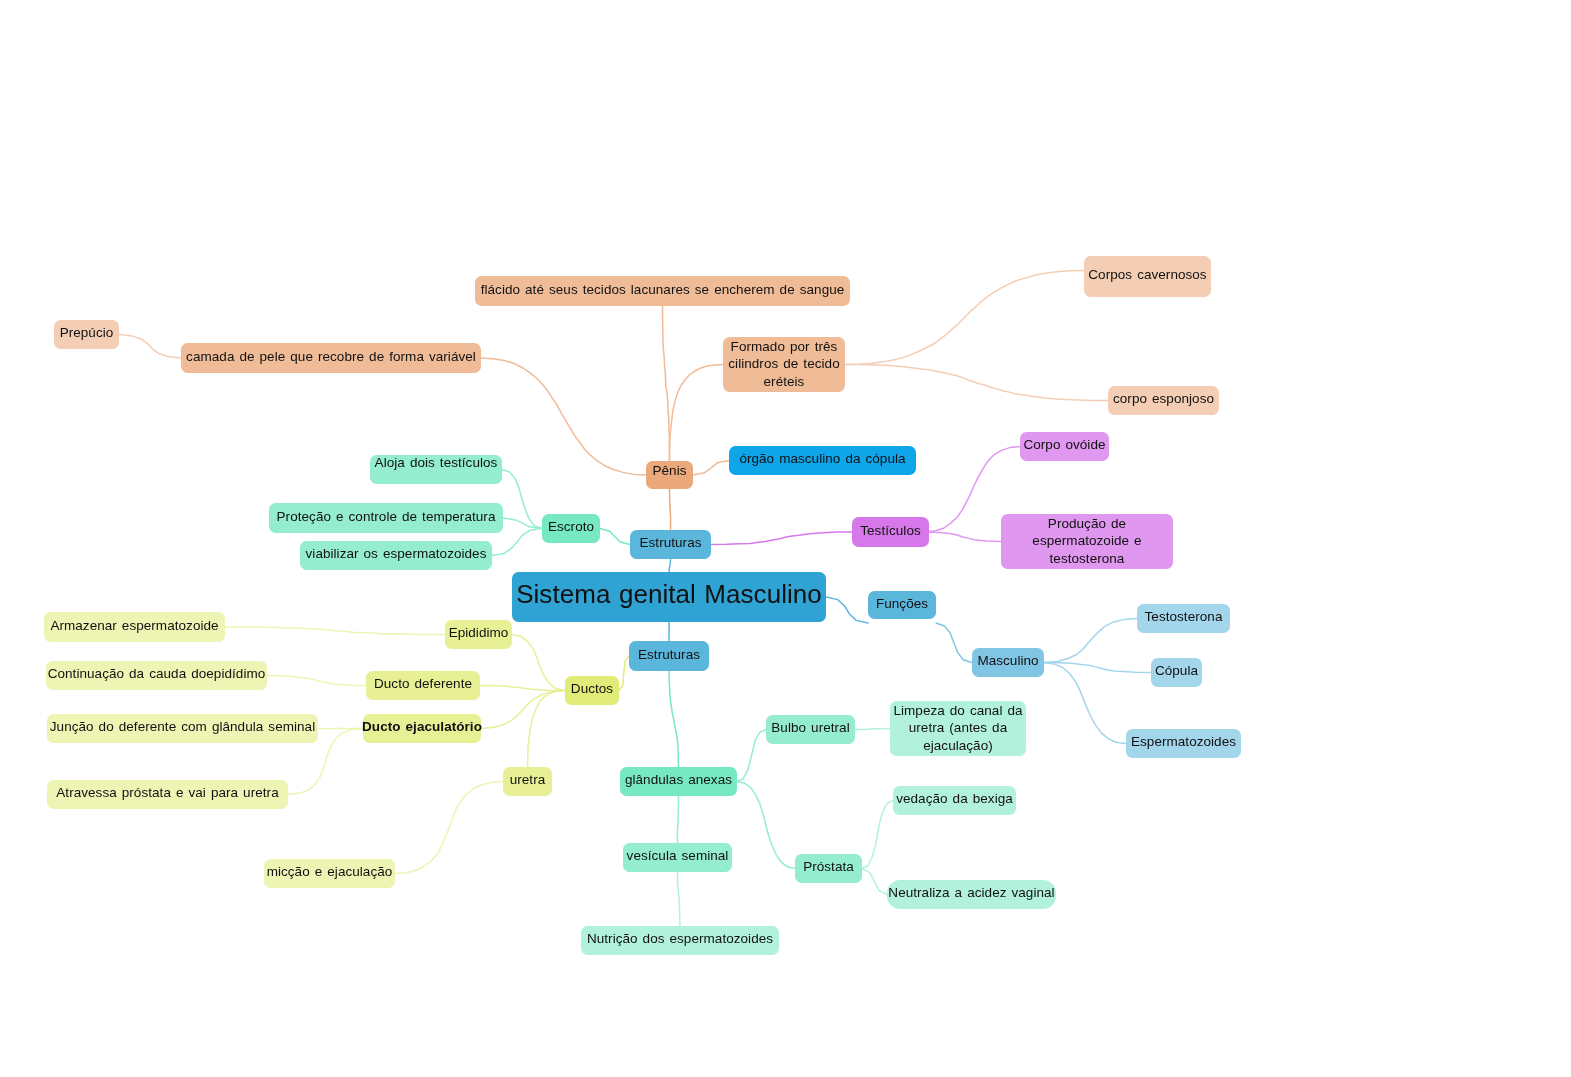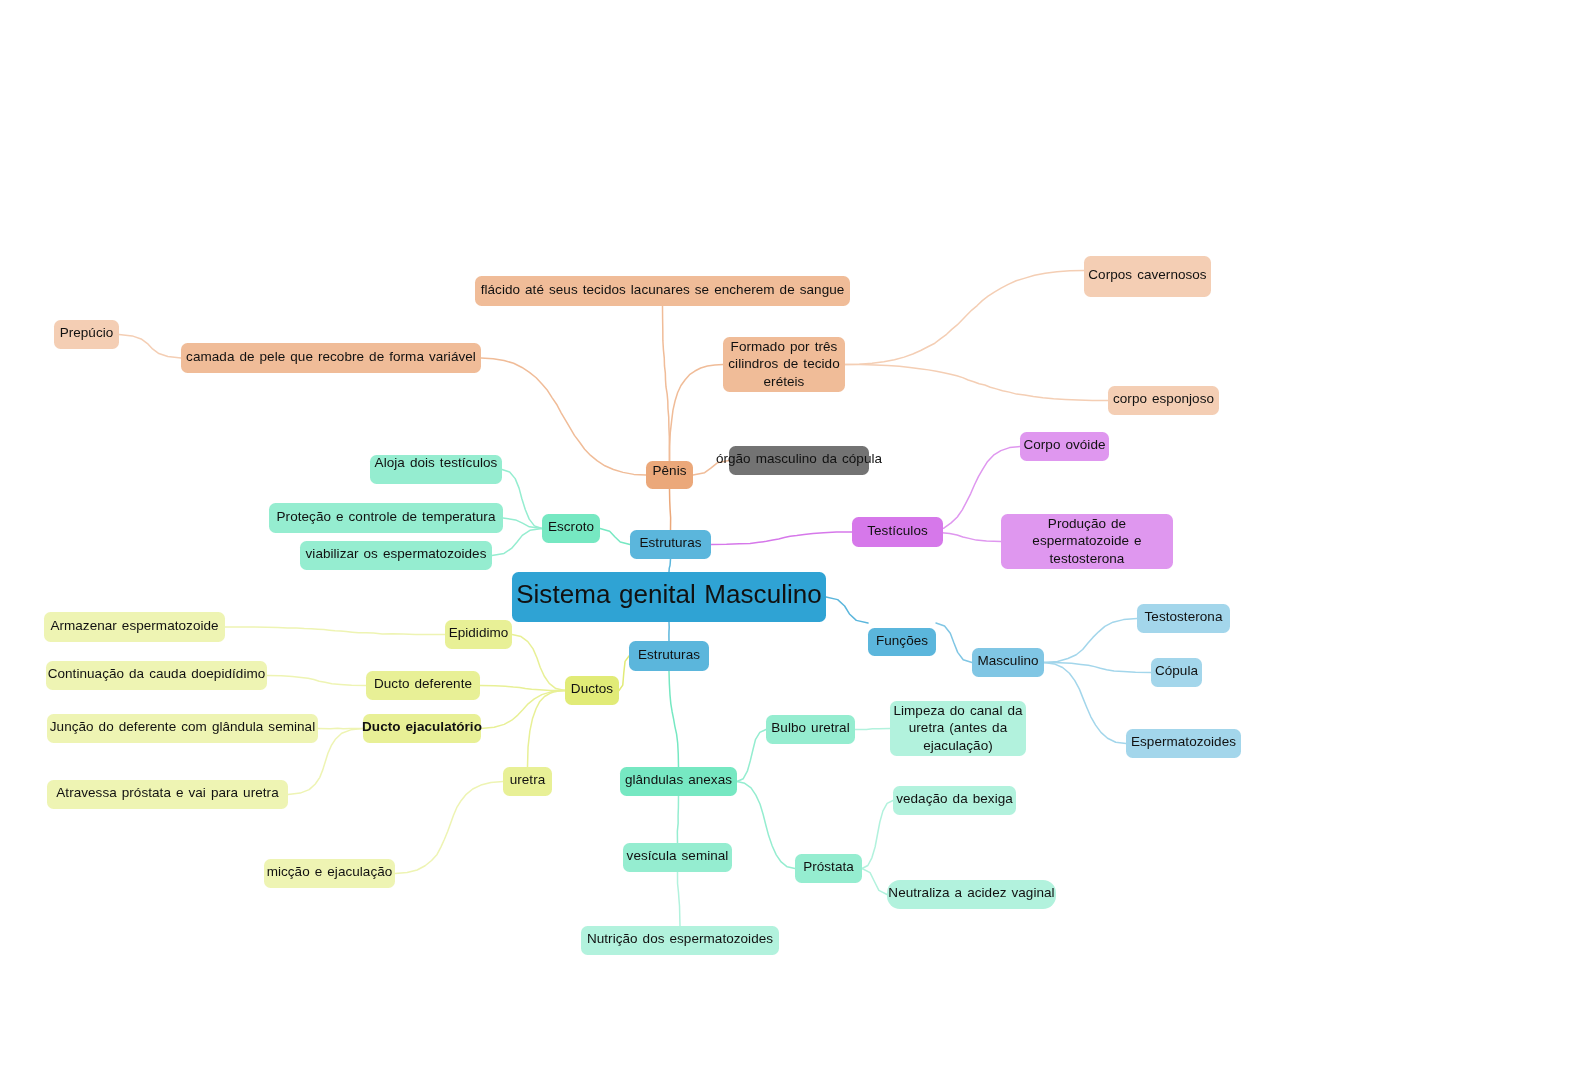--- a/index.html
+++ b/index.html
@@ -64,26 +64,26 @@
   <div class="node" style="left:630px;top:530px;width:81px;height:29px;background:#5BB6DC;font-size:13.5px;padding-bottom:3.0px;">Estruturas</div>
   <div class="node" style="left:646px;top:461px;width:47px;height:28px;background:#EBA87A;font-size:13.5px;padding-bottom:8px;">Pênis</div>
   <div class="node" style="left:475px;top:276px;width:375px;height:30px;background:#F0BC98;font-size:13.5px;padding-bottom:3.0px;">flácido até seus tecidos lacunares se encherem de sangue</div>
   <div class="node" style="left:181px;top:343px;width:300px;height:30px;background:#F0BC98;font-size:13.5px;padding-bottom:3.0px;">camada de pele que recobre de forma variável</div>
   <div class="node" style="left:54px;top:320px;width:65px;height:29px;background:#F4CEB4;font-size:13.5px;padding-bottom:3.0px;">Prepúcio</div>
   <div class="node" style="left:723px;top:337px;width:122px;height:55px;background:#F0BC98;font-size:13.5px;padding-bottom:1.2px;">Formado por três
 cilindros de tecido
 eréteis</div>
   <div class="node" style="left:1084px;top:256px;width:127px;height:41px;background:#F4CEB4;font-size:13.5px;padding-bottom:3.0px;">Corpos cavernosos</div>
   <div class="node" style="left:1108px;top:386px;width:111px;height:29px;background:#F4CEB4;font-size:13.5px;padding-bottom:3.0px;">corpo esponjoso</div>
-  <div class="node" style="left:729px;top:446px;width:140px;height:29px;background:#737373;font-size:13.5px;padding-bottom:3.0px;">órgão masculino da cópula</div>
+  <div class="node" style="left:729px;top:446px;width:187px;height:29px;background:#0ea5e9;font-size:13.5px;padding-bottom:3.0px;">órgão masculino da cópula</div>
   <div class="node" style="left:542px;top:514px;width:58px;height:29px;background:#76E8C2;font-size:13.5px;padding-bottom:3.0px;">Escroto</div>
   <div class="node" style="left:370px;top:455px;width:132px;height:29px;background:#95EDD0;font-size:13.5px;padding-bottom:13px;">Aloja dois testículos</div>
   <div class="node" style="left:269px;top:503px;width:234px;height:30px;background:#95EDD0;font-size:13.5px;padding-bottom:3.0px;">Proteção e controle de temperatura</div>
   <div class="node" style="left:300px;top:541px;width:192px;height:29px;background:#95EDD0;font-size:13.5px;padding-bottom:3.0px;">viabilizar os espermatozoides</div>
-  <div class="node" style="left:852px;top:517px;width:91px;height:30px;background:#D678EA;font-size:13.5px;padding-bottom:3.0px;">Testículos</div>
+  <div class="node" style="left:852px;top:517px;width:77px;height:30px;background:#D678EA;font-size:13.5px;padding-bottom:3.0px;">Testículos</div>
   <div class="node" style="left:1020px;top:432px;width:89px;height:29px;background:#DF97EF;font-size:13.5px;padding-bottom:3.0px;">Corpo ovóide</div>
   <div class="node" style="left:1001px;top:514px;width:172px;height:55px;background:#DF97EF;font-size:13.5px;padding-bottom:1.2px;">Produção de
 espermatozoide e
 testosterona</div>
   <div class="node" style="left:629px;top:641px;width:80px;height:30px;background:#5BB6DC;font-size:13.5px;padding-bottom:3.0px;">Estruturas</div>
   <div class="node" style="left:565px;top:676px;width:54px;height:29px;background:#E1EB77;font-size:13.5px;padding-bottom:3.0px;">Ductos</div>
   <div class="node" style="left:445px;top:620px;width:67px;height:29px;background:#E8F096;font-size:13.5px;padding-bottom:3.0px;">Epididimo</div>
   <div class="node" style="left:44px;top:612px;width:181px;height:30px;background:#EEF4B3;font-size:13.5px;padding-bottom:3.0px;">Armazenar espermatozoide</div>
   <div class="node" style="left:366px;top:671px;width:114px;height:29px;background:#E8F096;font-size:13.5px;padding-bottom:3.0px;">Ducto deferente</div>
   <div class="node" style="left:46px;top:661px;width:221px;height:29px;background:#EEF4B3;font-size:13.5px;padding-bottom:3.0px;">Continuação da cauda doepidídimo</div>
@@ -95,18 +95,18 @@
   <div class="node" style="left:620px;top:767px;width:117px;height:29px;background:#76E8C2;font-size:13.5px;padding-bottom:3.0px;">glândulas anexas</div>
   <div class="node" style="left:623px;top:843px;width:109px;height:29px;background:#95EDD0;font-size:13.5px;padding-bottom:3.0px;">vesícula seminal</div>
   <div class="node" style="left:581px;top:926px;width:198px;height:29px;background:#B2F2DD;font-size:13.5px;padding-bottom:3.0px;">Nutrição dos espermatozoides</div>
   <div class="node" style="left:766px;top:715px;width:89px;height:29px;background:#95EDD0;font-size:13.5px;padding-bottom:3.0px;">Bulbo uretral</div>
   <div class="node" style="left:890px;top:701px;width:136px;height:55px;background:#B2F2DD;font-size:13.5px;padding-bottom:1.2px;">Limpeza do canal da
 uretra (antes da
 ejaculação)</div>
   <div class="node" style="left:795px;top:854px;width:67px;height:29px;background:#95EDD0;font-size:13.5px;padding-bottom:3.0px;">Próstata</div>
   <div class="node" style="left:893px;top:786px;width:123px;height:29px;background:#B2F2DD;font-size:13.5px;padding-bottom:3.0px;">vedação da bexiga</div>
   <div class="node" style="left:887px;top:880px;width:169px;height:29px;background:#B2F2DD;font-size:13.5px;padding-bottom:3.0px;border-radius:13px;">Neutraliza a acidez vaginal</div>
-  <div class="node" style="left:868px;top:628px;width:68px;height:28px;background:#5BB6DC;font-size:13.5px;padding-bottom:3.0px;text-align:right;">Funções</div>
+  <div class="node" style="left:868px;top:591px;width:68px;height:28px;background:#5BB6DC;font-size:13.5px;padding-bottom:3.0px;text-align:right;">Funções</div>
   <div class="node" style="left:972px;top:648px;width:72px;height:29px;background:#80C6E4;font-size:13.5px;padding-bottom:3.0px;">Masculino</div>
   <div class="node" style="left:1137px;top:604px;width:93px;height:29px;background:#A3D6EB;font-size:13.5px;padding-bottom:3.0px;">Testosterona</div>
   <div class="node" style="left:1151px;top:658px;width:51px;height:29px;background:#A3D6EB;font-size:13.5px;padding-bottom:3.0px;">Cópula</div>
   <div class="node" style="left:1126px;top:729px;width:115px;height:29px;background:#A3D6EB;font-size:13.5px;padding-bottom:3.0px;">Espermatozoides</div>
 </div>
 
 </body></html>

